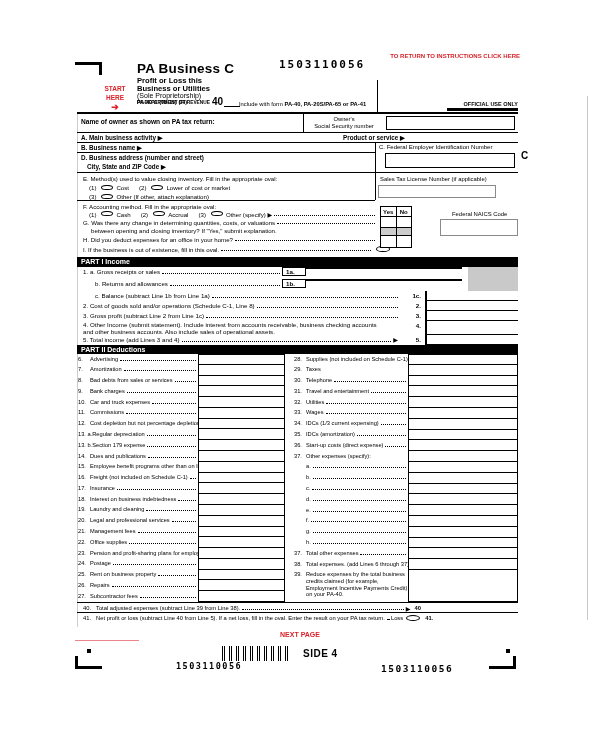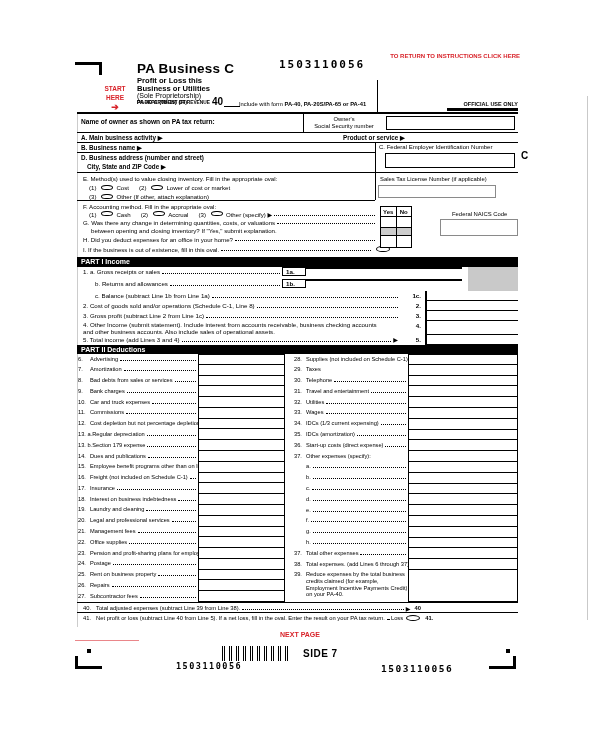--- a/index.html
+++ b/index.html
@@ -691,16 +691,16 @@
     <span>Loss</span>
     <span class="loss-oval"></span>
     <span class="sum-tag">41.</span>
     <span style="width:95px;"></span>
   </div>
 
   <div class="abs next-page">NEXT PAGE</div>
   <div class="abs red-mark"></div>
   <div class="abs barcode"></div>
   <div class="abs bc-num">1503110056</div>
-  <div class="abs side1">SIDE 7</div>
+  <div class="abs side1">SIDE 4</div>
   <div class="abs br-num">1503110056</div>
 
 </div>
 
 </body></html>

